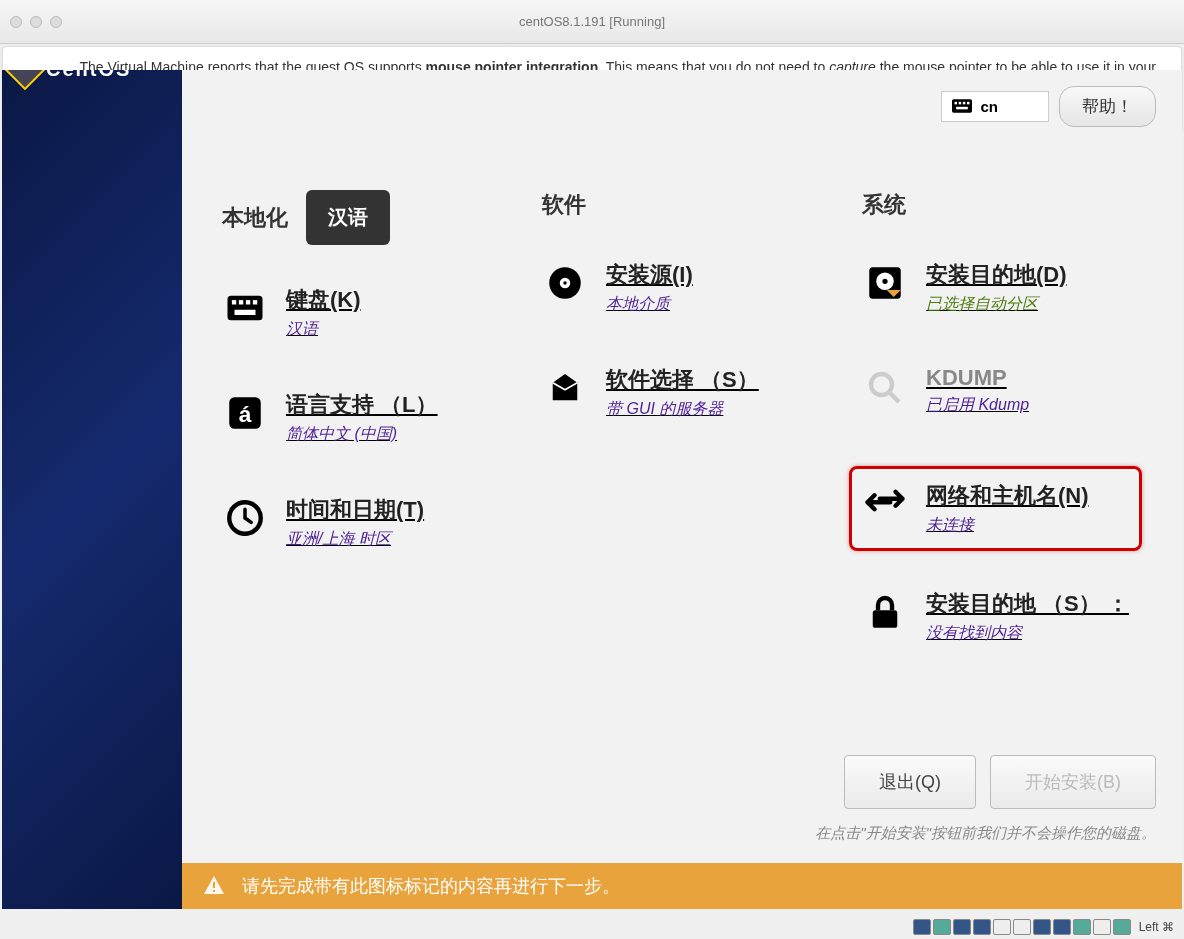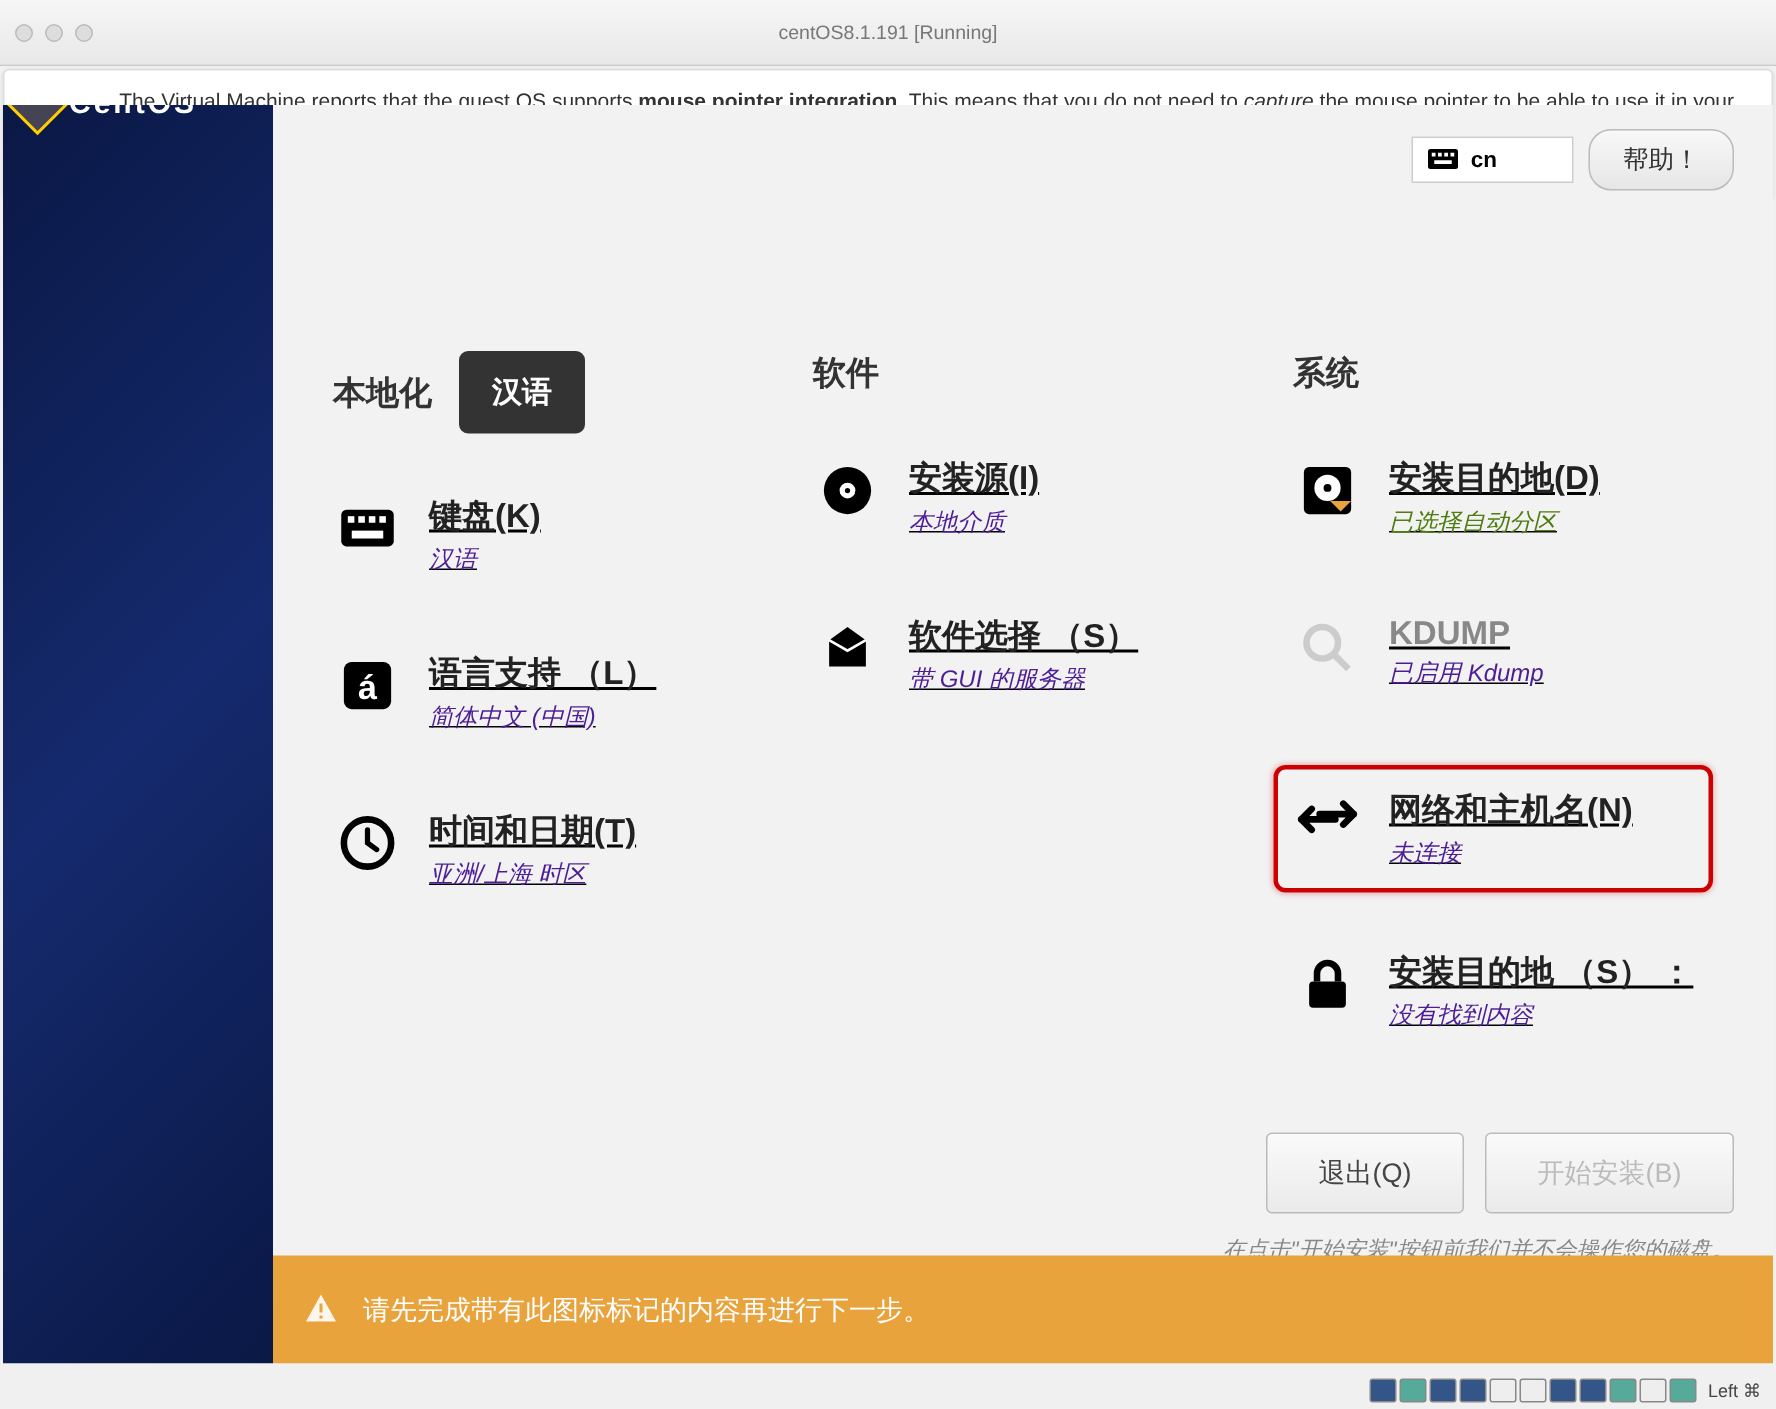--- a/index.html
+++ b/index.html
@@ -24,39 +24,39 @@
 .sidebar-bg .logo-text { color: #fff; font-size: 20px; font-weight: 700; letter-spacing: 2px; }
 
 .topbar-right { position: absolute; top: 16px; right: 26px; display: flex; gap: 10px; align-items: center; }
 .kb-ind { background: #fff; border: 1px solid #ccc; padding: 6px 50px 6px 10px; display: flex; align-items: flex-start; gap: 8px; font-size: 15px; font-weight: 600; }
 .kb-ind svg { width: 20px; height: 16px; }
 .help-btn { background: linear-gradient(#f8f8f8,#e6e6e6); border: 1px solid #bbb; border-radius: 15px; padding: 8px 22px; font-size: 17px; color: #333; cursor: pointer; }
 
 .content { position: absolute; left: 180px; right: 0; top: 120px; bottom: 80px; padding: 0 40px; }
 .sections { display: flex; gap: 40px; }
 .col { flex: 1; }
-.sect-head { font-size: 22px; font-weight: 600; color: #333; margin-bottom: 40px; display: flex; align-items: center; gap: 18px; margin-top: 44px; }
+.sect-head { font-size: 22px; font-weight: 600; color: #333; margin-bottom: 40px; display: flex; align-items: center; gap: 18px; }
 .lang-badge { background: #333; color: #fff; border-radius: 6px; padding: 14px 22px; font-size: 20px; }
 
 .item { display: flex; gap: 18px; margin-bottom: 50px; cursor: pointer; align-items: flex-start; text-decoration: underline; }
 .item .ic { width: 46px; height: 46px; flex-shrink: 0; display: flex; align-items: center; justify-content: center; }
 .item .ic svg { width: 42px; height: 42px; }
 .item .tx .t1 { font-size: 22px; font-weight: 700; color: #222; }
 .item .tx .t2 { font-size: 16px; color: #4c1d95; font-style: italic; margin-top: 4px; }
 .item.warn .t2 { color: #4d7c0f; }
 .item.disabled .ic svg { fill: #ccc; }
 .item.disabled .t1 { color: #888; }
 .item.highlight { border: 3px solid #cc0000; border-radius: 8px; padding: 12px 10px; margin-left: -13px; margin-bottom: 38px; box-shadow: 0 0 4px rgba(204,0,0,0.4); }
 
 .footer-btns { position: absolute; right: 26px; bottom: 100px; display: flex; gap: 14px; }
 .btn { background: linear-gradient(#fafafa,#eaeaea); border: 1px solid #bbb; border-radius: 4px; padding: 14px 34px; font-size: 18px; color: #444; cursor: pointer; }
 .btn.disabled { color: #bbb; }
 .footer-note { position: absolute; right: 26px; bottom: 66px; font-size: 15px; color: #888; font-style: italic; }
 
-.warn-bar { position: absolute; left: 180px; right: 0; bottom: 0; height: 72px; background: #e8a33d; display: flex; align-items: center; padding: 0 20px; gap: 16px; font-size: 18px; color: #fff; }
+.warn-bar { position: absolute; left: 180px; right: 0; bottom: 0; height: 46px; background: #e8a33d; display: flex; align-items: center; padding: 0 20px; gap: 16px; font-size: 18px; color: #fff; }
 .warn-bar svg { width: 24px; height: 24px; }
 
 .status-bar { position: absolute; bottom: 4px; right: 10px; display: flex; align-items: center; gap: 2px; font-size: 12px; color: #444; }
 .status-bar .si { width: 18px; height: 16px; background: #5a9; border: 1px solid #888; border-radius: 2px; }
 .status-bar .si.b { background: #358; }
 .status-bar .si.g { background: #eee; }
 </style>
 </head>
 <body>
 

